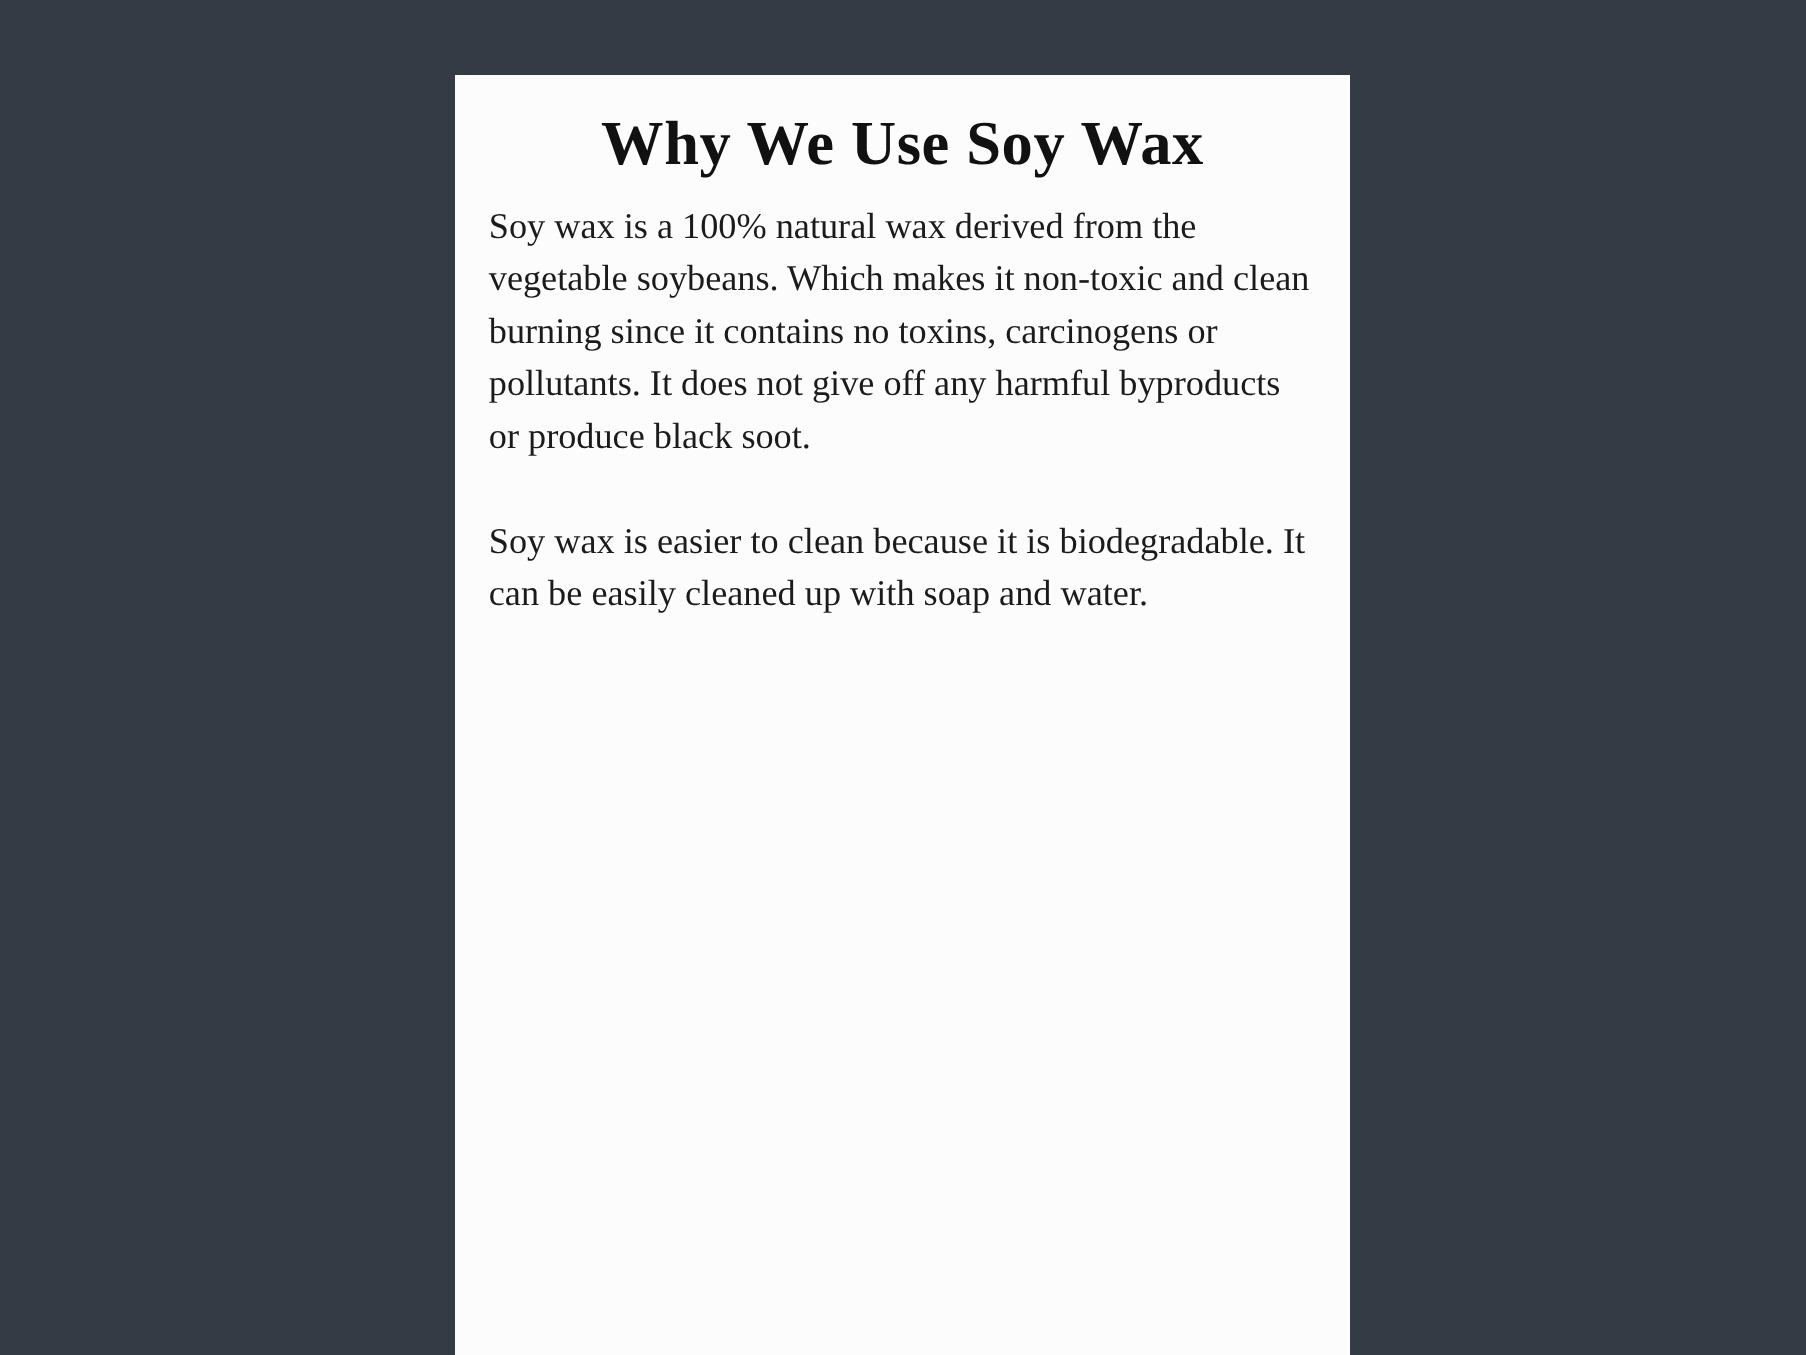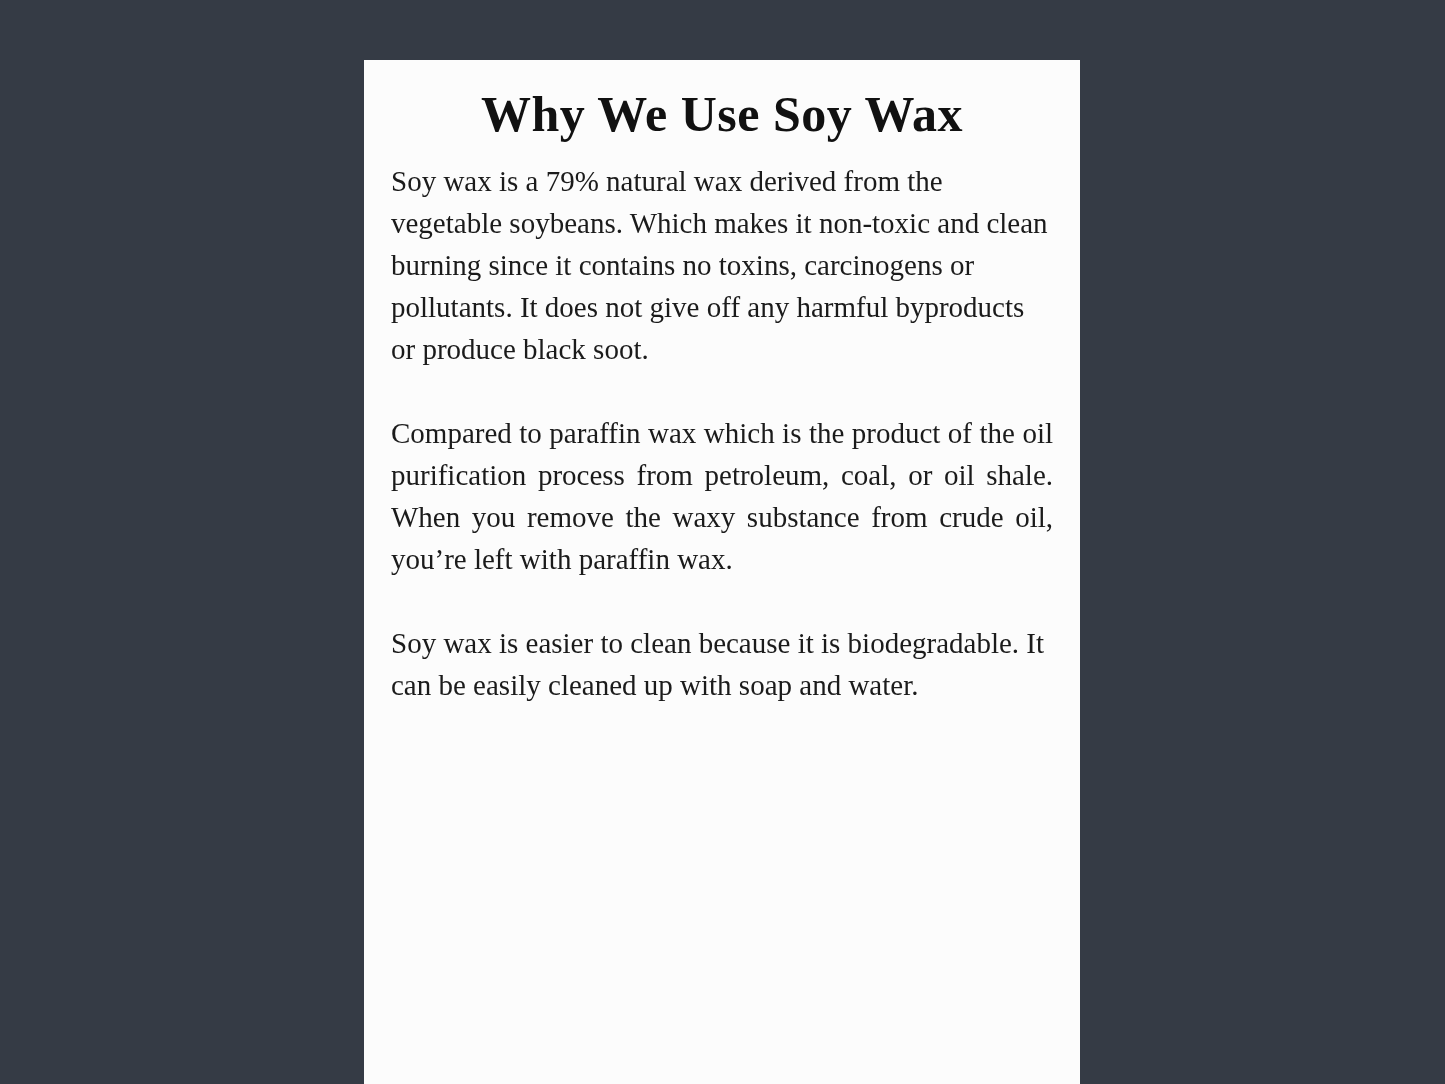--- a/index.html
+++ b/index.html
@@ -51,20 +51,19 @@
   }
   .para:last-child { margin-bottom: 0; margin-top: 40px; }
 </style>
 </head>
 <body>
 
 <div>
   <section class="card">
     <h1 class="card-title">Why We Use Soy Wax</h1>
 
-    <p class="para">Soy wax is a 79% natural wax derived from the vegetable soybeans. Which makes it non-toxic and clean burning since it contains no toxins, carcinogens or pollutants. It does not give off any harmful byproducts or produce black soot.</p>
+    <p class="para">Soy wax is a 100% natural wax derived from the vegetable soybeans. Which makes it non-toxic and clean burning since it contains no toxins, carcinogens or pollutants. It does not give off any harmful byproducts or produce black soot.</p>
 
-    <p class="para justify">Compared to paraffin wax which is the product of the oil purification process from petroleum, coal, or oil shale. When you remove the waxy substance from crude oil, you’re left with paraffin wax.</p>
 
 
     <p class="para">Soy wax is easier to clean because it is biodegradable. It can be easily cleaned up with soap and water.</p>
   </section>
 </div>
 
 </body></html>

